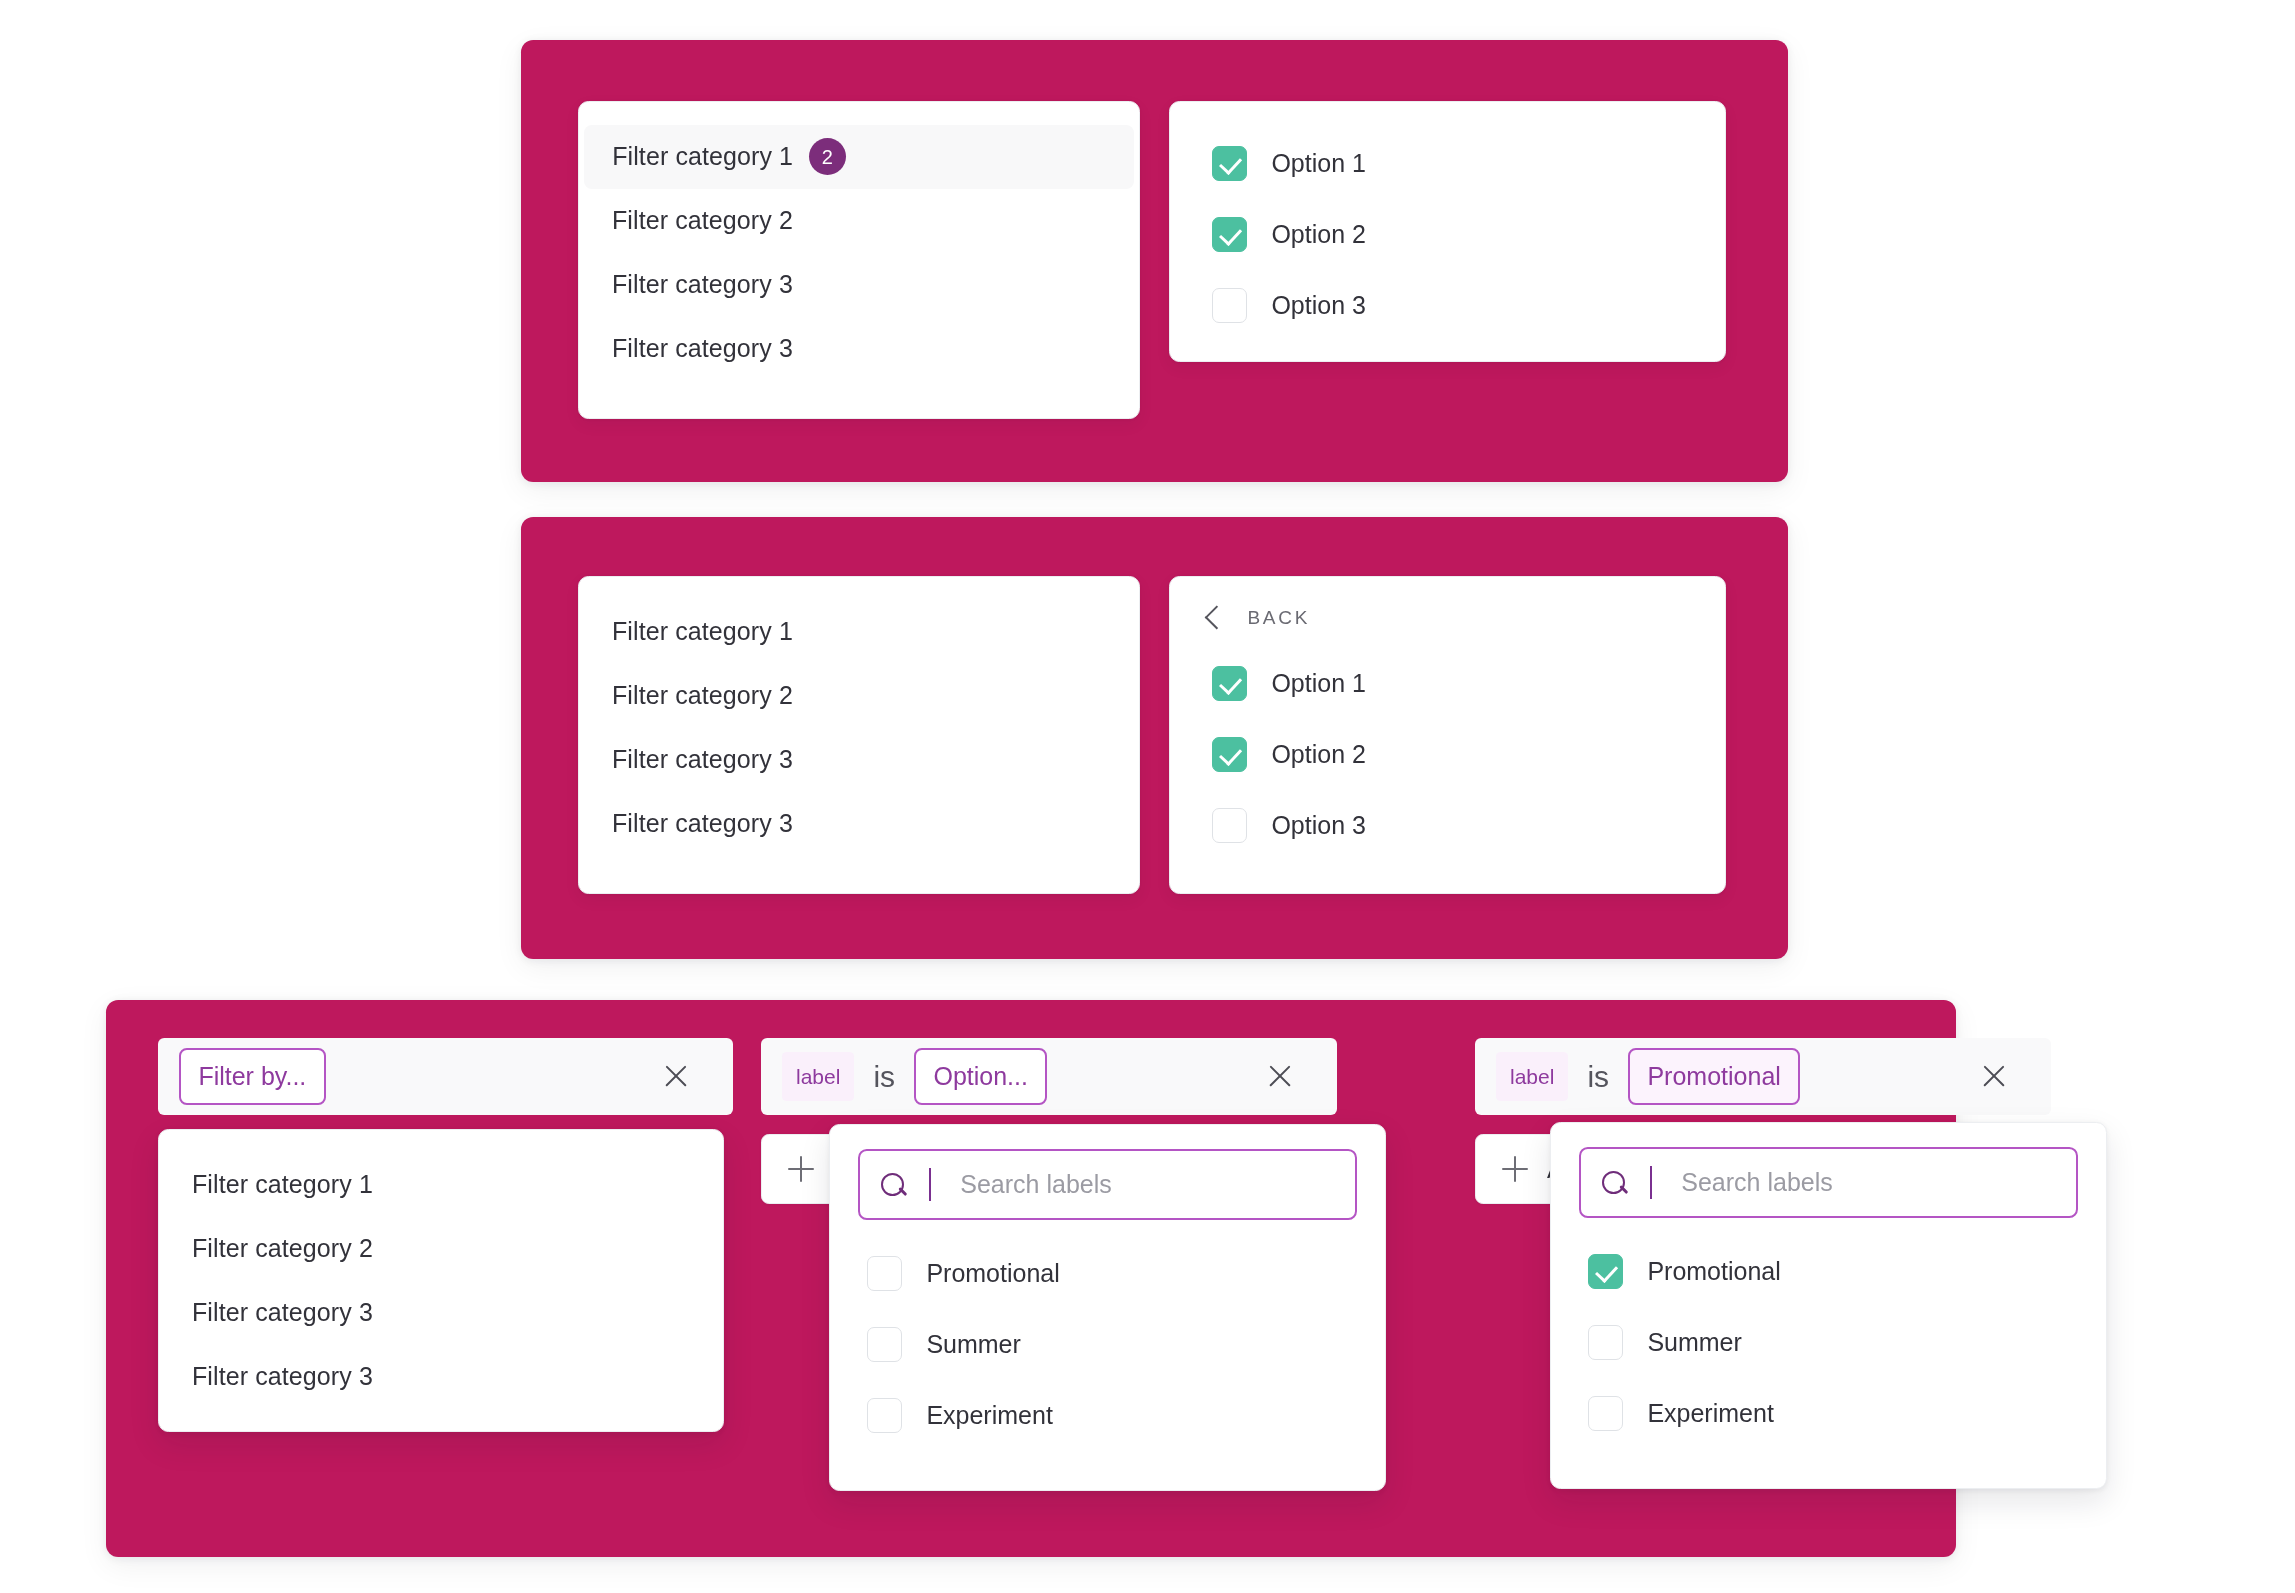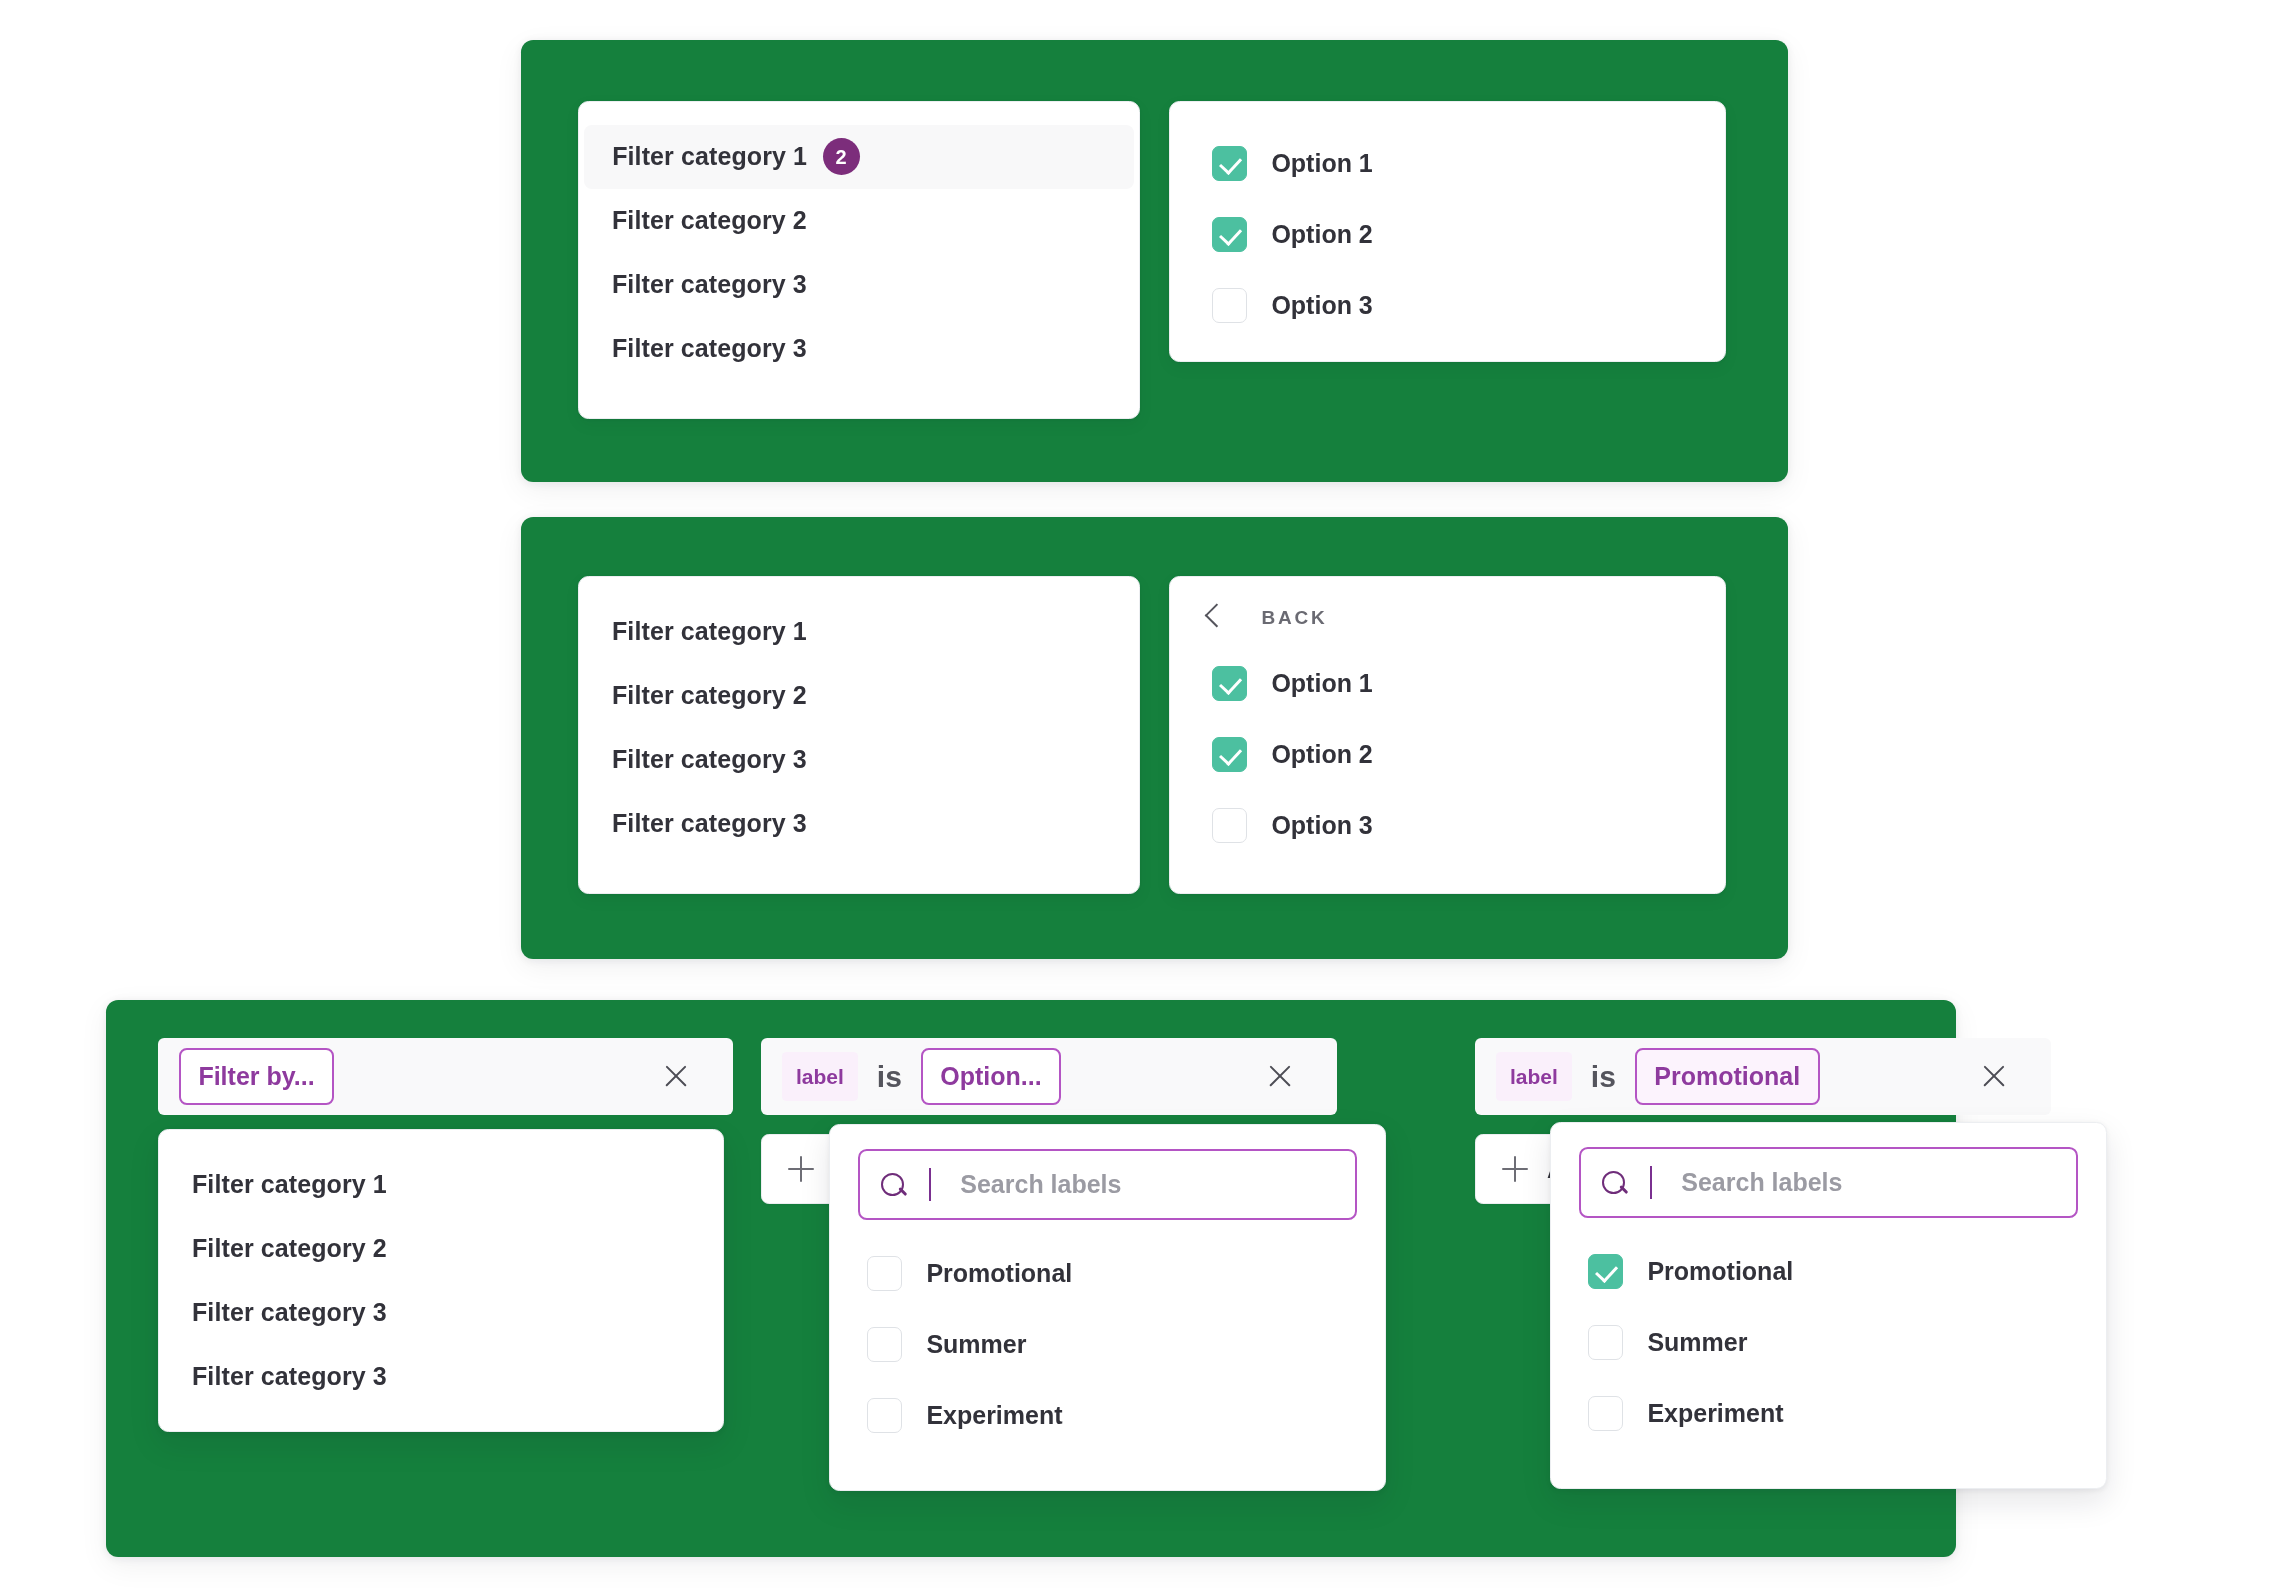--- a/index.html
+++ b/index.html
@@ -15,25 +15,24 @@
   .page {
     position: relative;
     width: 2295px;
     height: 1594px;
     overflow: hidden;
   }
 
   
   .card {
     position: absolute;
-    background: #15803d;
+    background: #be185d;
     border-radius: 12.2px;
     box-shadow: 0 1.7px 8.7px rgba(16, 24, 40, .07),
                 0 8.7px 30px rgba(16, 24, 40, .06);
-    font-weight: bold;
   }
 
   .panel {
     position: absolute;
     background: #ffffff;
     border: 0.9px solid #eceef1;
     border-radius: 10.4px;
     box-shadow: 0 0.9px 2.6px rgba(16,24,40,.05),
                 0 5.2px 15.7px rgba(16,24,40,.05);
   }
@@ -99,22 +98,22 @@
     left: 11.3px; top: 6.1px;
     width: 9.6px; height: 17.4px;
     border: solid #ffffff;
     border-width: 0 3px 3px 0;
     transform: rotate(43deg);
   }
 
   
   .back-row {
     display: flex;
-    align-items: flex-start;
-    gap: 36px;
+    align-items: center;
+    gap: 22px;
     padding: 30px 40px 14px 38px;
   }
   .chev-left {
     width: 17.4px; height: 17.4px;
     border: solid #55555d;
     border-width: 0 0 2.3px 2.3px;
     transform: rotate(45deg);
     display: block;
   }
   .back-label {

